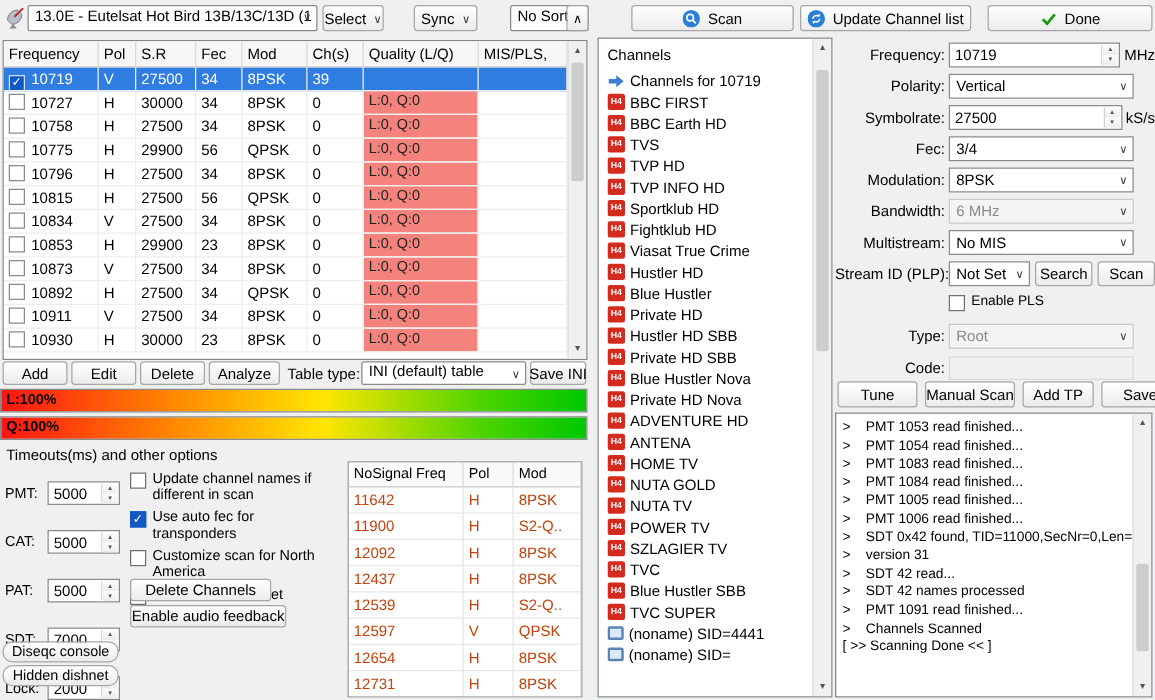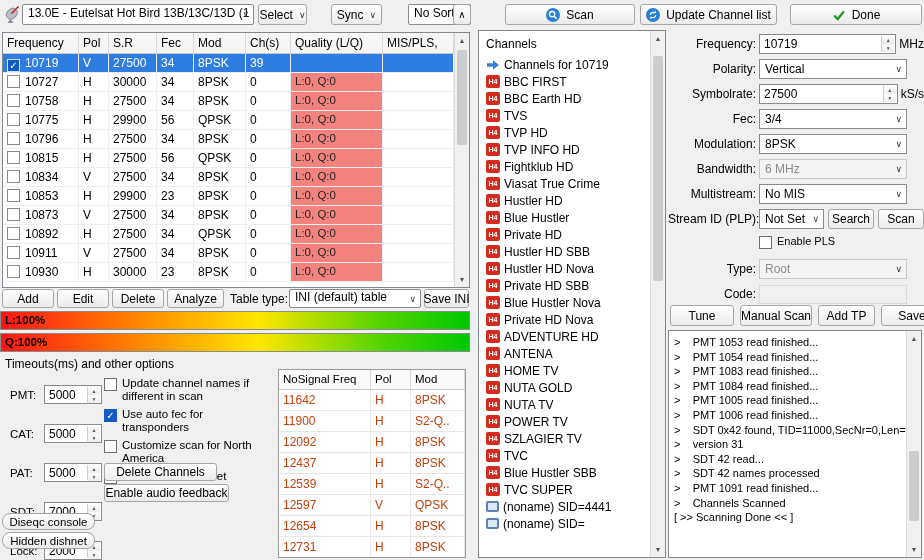--- a/index.html
+++ b/index.html
@@ -64,21 +64,21 @@
 
   
   .bar { position:absolute; left:0; width:470px; height:19px; border:1px solid #8a8a8a;
          background:linear-gradient(90deg,#ff1414 0%,#ff8a00 30%,#ffe600 55%,#4fd400 82%,#00c800 100%);
          padding:2px 0 0 4px; font-weight:bold; font-size:11.5px; }
   #lbar { top:311px; } #qbar { top:333px; }
 
   
   .to-title { position:absolute; left:5px; top:357px; }
   .to-fields { position:absolute; left:4px; top:377px; width:98px; }
-  .to-row { display:flex; align-items:center; height:35px; margin-bottom:4px;justify-content:flex-end; }
+  .to-row { display:flex; align-items:center; height:35px; margin-bottom:4px; }
   .to-label { width:34px; font-size:11.5px; }
   .spin { position:relative; border:1px solid #8a8a8a; background:#fff; height:19px;
           padding:2px 16px 0 4px; overflow:hidden; }
   .to-row .spin { width:58px; }
   .spin .ud { position:absolute; right:1px; top:1px; bottom:1px; width:13px; display:flex;
               flex-direction:column; border-left:1px solid #cfcfcf; }
   .spin .ud i { flex:1; font-style:normal; font-size:5px; color:#555; text-align:center;
                 line-height:8px; background:linear-gradient(#fdfdfd,#ececec); }
   .to-checks { position:absolute; left:104px; top:377px; width:168px; }
   .chk { display:flex; gap:5px; margin-bottom:5px; }
@@ -546,20 +546,24 @@
           <div class="ch-item">
             <span class="ch-ic hd">H4</span>
             <span>TVP HD</span>
           </div>
           <div class="ch-item">
             <span class="ch-ic hd">H4</span>
             <span>TVP INFO HD</span>
           </div>
           <div class="ch-item">
             <span class="ch-ic hd">H4</span>
+            <span>Sportklub HD</span>
+          </div>
+          <div class="ch-item">
+            <span class="ch-ic hd">H4</span>
             <span>Fightklub HD</span>
           </div>
           <div class="ch-item">
             <span class="ch-ic hd">H4</span>
             <span>Viasat True Crime</span>
           </div>
           <div class="ch-item">
             <span class="ch-ic hd">H4</span>
             <span>Hustler HD</span>
           </div>
@@ -567,24 +571,20 @@
             <span class="ch-ic hd">H4</span>
             <span>Blue Hustler</span>
           </div>
           <div class="ch-item">
             <span class="ch-ic hd">H4</span>
             <span>Private HD</span>
           </div>
           <div class="ch-item">
             <span class="ch-ic hd">H4</span>
             <span>Hustler HD SBB</span>
-          </div>
-          <div class="ch-item">
-            <span class="ch-ic hd">H4</span>
-            <span>Hustler HD Nova</span>
           </div>
           <div class="ch-item">
             <span class="ch-ic hd">H4</span>
             <span>Private HD SBB</span>
           </div>
           <div class="ch-item">
             <span class="ch-ic hd">H4</span>
             <span>Blue Hustler Nova</span>
           </div>
           <div class="ch-item">

